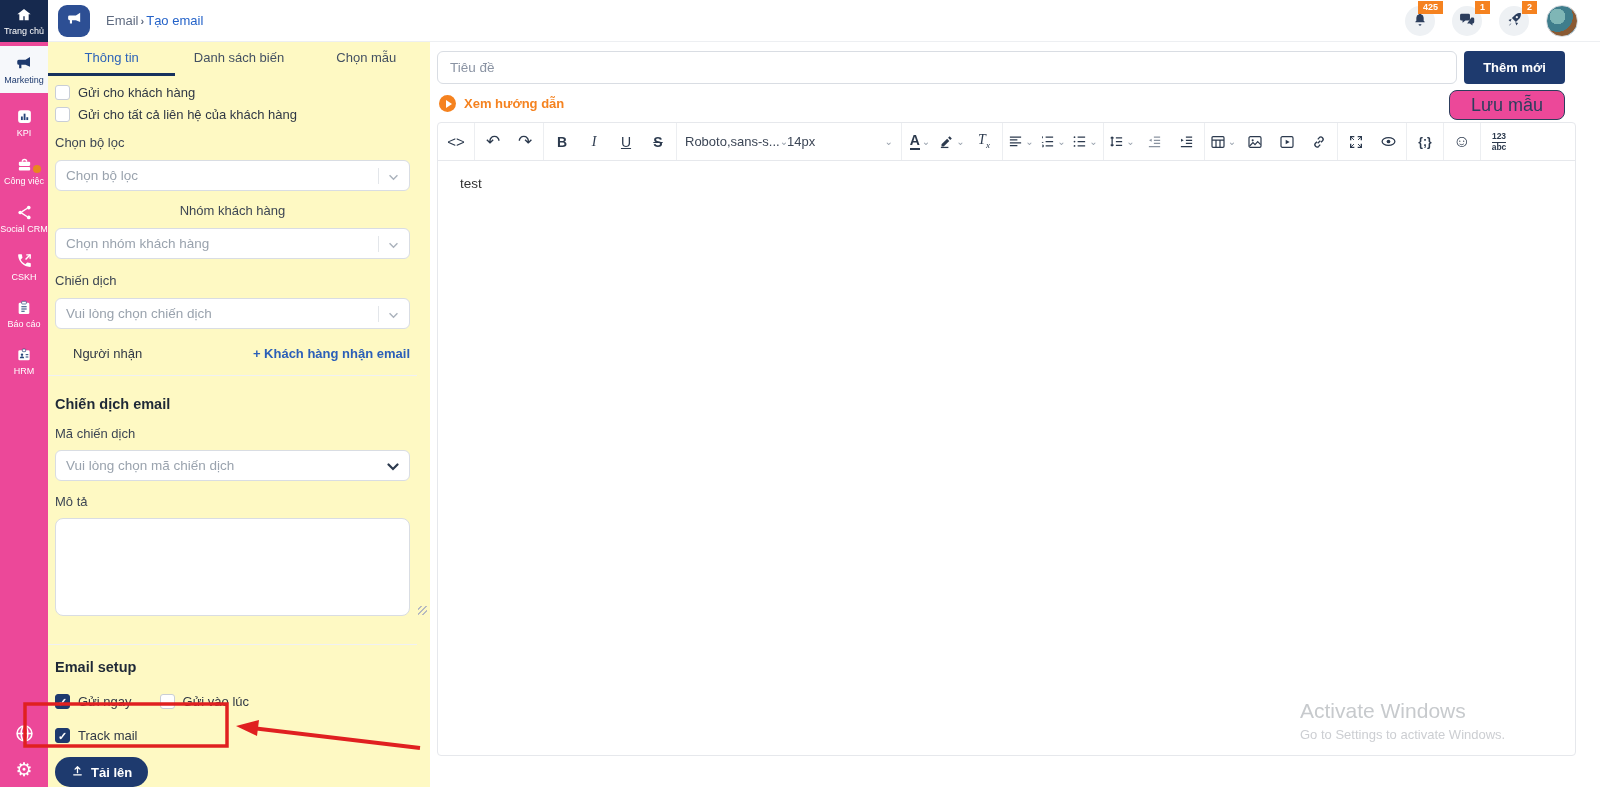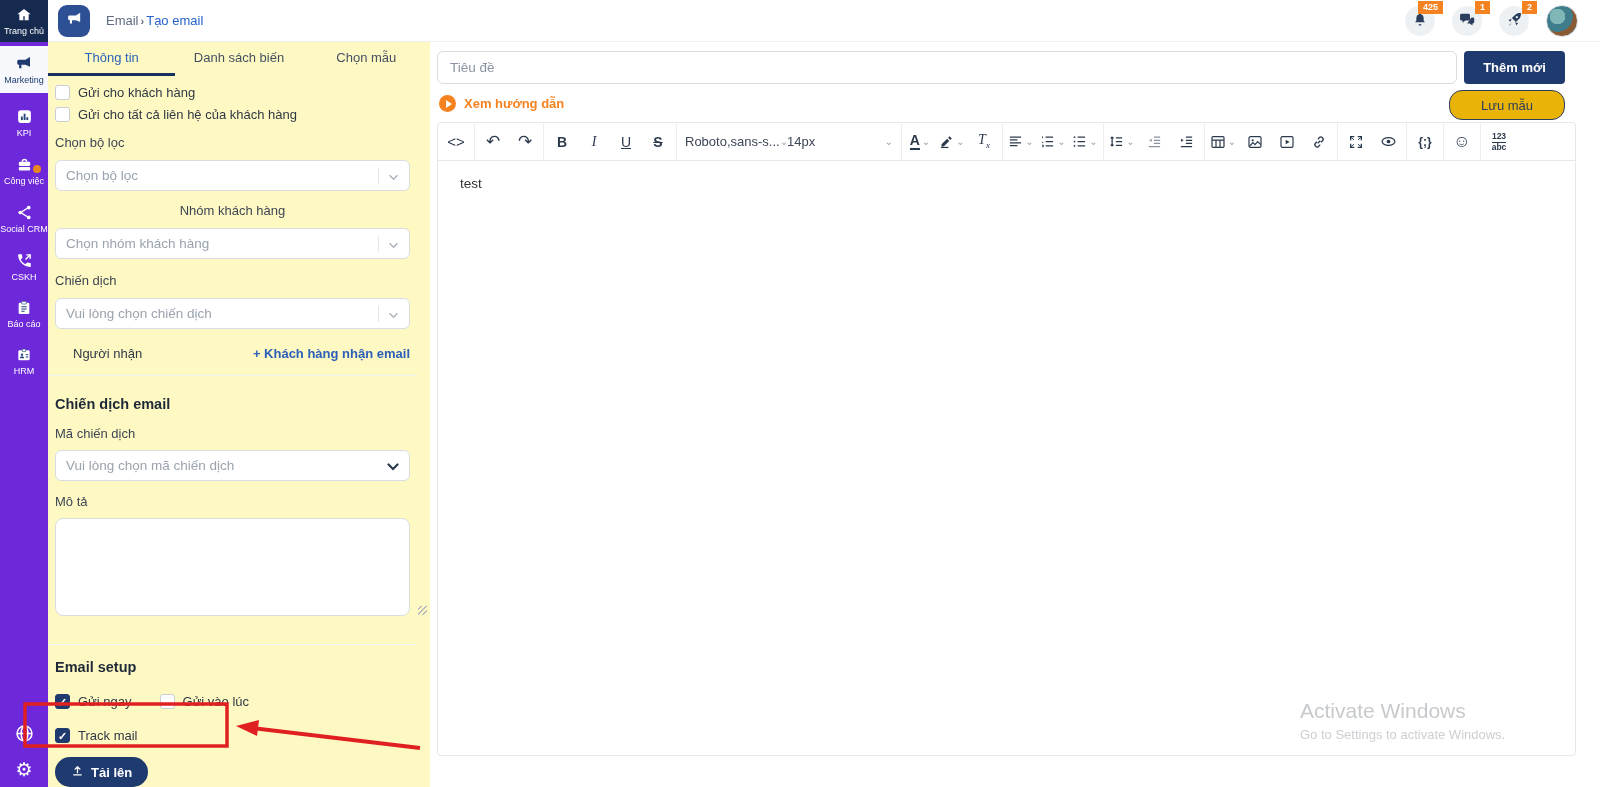--- a/index.html
+++ b/index.html
@@ -1,20 +1,20 @@
 <!DOCTYPE html>
 <html><head>
 <meta charset="utf-8">
 <style>
   * { box-sizing: border-box; margin: 0; padding: 0; }
   html,body { width:1600px; height:787px; font-family:"Liberation Sans", sans-serif; background:#fff; }
   #app { position:relative; width:1600px; height:787px; overflow:hidden; background:#fff; }
 
   
-  .sidebar { position:absolute; left:0; top:0; width:48px; height:787px; background:#6d28d9; z-index:5; }
+  .sidebar { position:absolute; left:0; top:0; width:48px; height:787px; background:#ec4899; z-index:5; }
   .side-item { width:48px; display:flex; flex-direction:column; align-items:center; justify-content:center; gap:3px; color:#fff; cursor:pointer; }
   .side-item .lbl { font-size:9px; color:#fff; white-space:nowrap; }
   .side-home { height:42px; background:#16294e; }
   .side-active { background:#f6f8fb; padding:8px 0; }
   .side-active .lbl { color:#1e3a6e; }
   .side-norm { padding:9px 0; }
   .side-item svg { display:block; }
   .dot-badge { position:absolute; width:8px; height:8px; border-radius:50%; background:#e8871e; margin-left:26px; margin-top:-4px; }
   .side-bottom { position:absolute; bottom:8px; left:0; width:48px; display:flex; flex-direction:column; align-items:center; gap:12px; }
   .gear-glyph { color:#fff; font-size:19px; line-height:1; cursor:pointer; }
@@ -58,21 +58,21 @@
   .scroll-thumb { position:absolute; left:373px; top:186px; width:6px; height:210px; background:#b9bec6; border-radius:3px; cursor:grab; }
 
   
   .title-input { position:absolute; left:437px; top:51px; width:1020px; height:33px; border:1px solid #d9dde3; border-radius:6px; padding:0 12px; font-size:13.5px; color:#333; font-family:"Liberation Sans",sans-serif; outline:none; }
   .title-input::placeholder { color:#8a93a3; }
   .btn-add { position:absolute; left:1464px; top:51px; width:101px; height:33px; background:#1e3a6e; color:#fff; font-size:13px; font-weight:600; border:none; border-radius:4px; cursor:pointer; }
   .guide { position:absolute; left:439px; top:95px; display:flex; align-items:center; gap:8px; cursor:pointer; }
   .play-circle { width:17px; height:17px; border-radius:50%; background:#f5821f; display:flex; align-items:center; justify-content:center; }
   .play-tri { width:0; height:0; border-left:6px solid #fff; border-top:4px solid transparent; border-bottom:4px solid transparent; margin-left:2px; }
   .guide .txt { color:#f5821f; font-size:13px; font-weight:600; }
-  .btn-save { position:absolute; left:1449px; top:90px; width:116px; height:30px; background:#eab308; border:1px solid #2c3e5d; border-radius:13px; color:#2c3e5d; font-size:13px; cursor:pointer; }
+  .btn-save { position:absolute; left:1449px; top:90px; width:116px; height:30px; background:#ec4899; border:1px solid #2c3e5d; border-radius:8px; color:#2c3e5d; font-size:18px; cursor:pointer; }
 
   .editor-box { position:absolute; left:437px; top:122px; width:1139px; height:634px; border:1px solid #e6e8ec; border-radius:4px; background:#fff; }
   .toolbar { display:flex; align-items:stretch; height:38px; border-bottom:1px solid #e6e8ec; }
   .tgroup { display:flex; align-items:center; border-right:1px solid #eceef1; padding:0 2px; }
   .tbtn { min-width:32px; height:32px; display:flex; align-items:center; justify-content:center; gap:2px; cursor:pointer; color:#2c3a4e; border-radius:4px; padding:0 2px; }
   .tbtn svg { display:block; }
   .glyph { font-size:15px; line-height:1; color:#2c3a4e; }
   .b { font-weight:bold; font-size:14px; }
   .i { font-style:italic; font-family:"Liberation Serif",serif; font-size:14px; }
   .u { text-decoration:underline; font-size:14px; }

